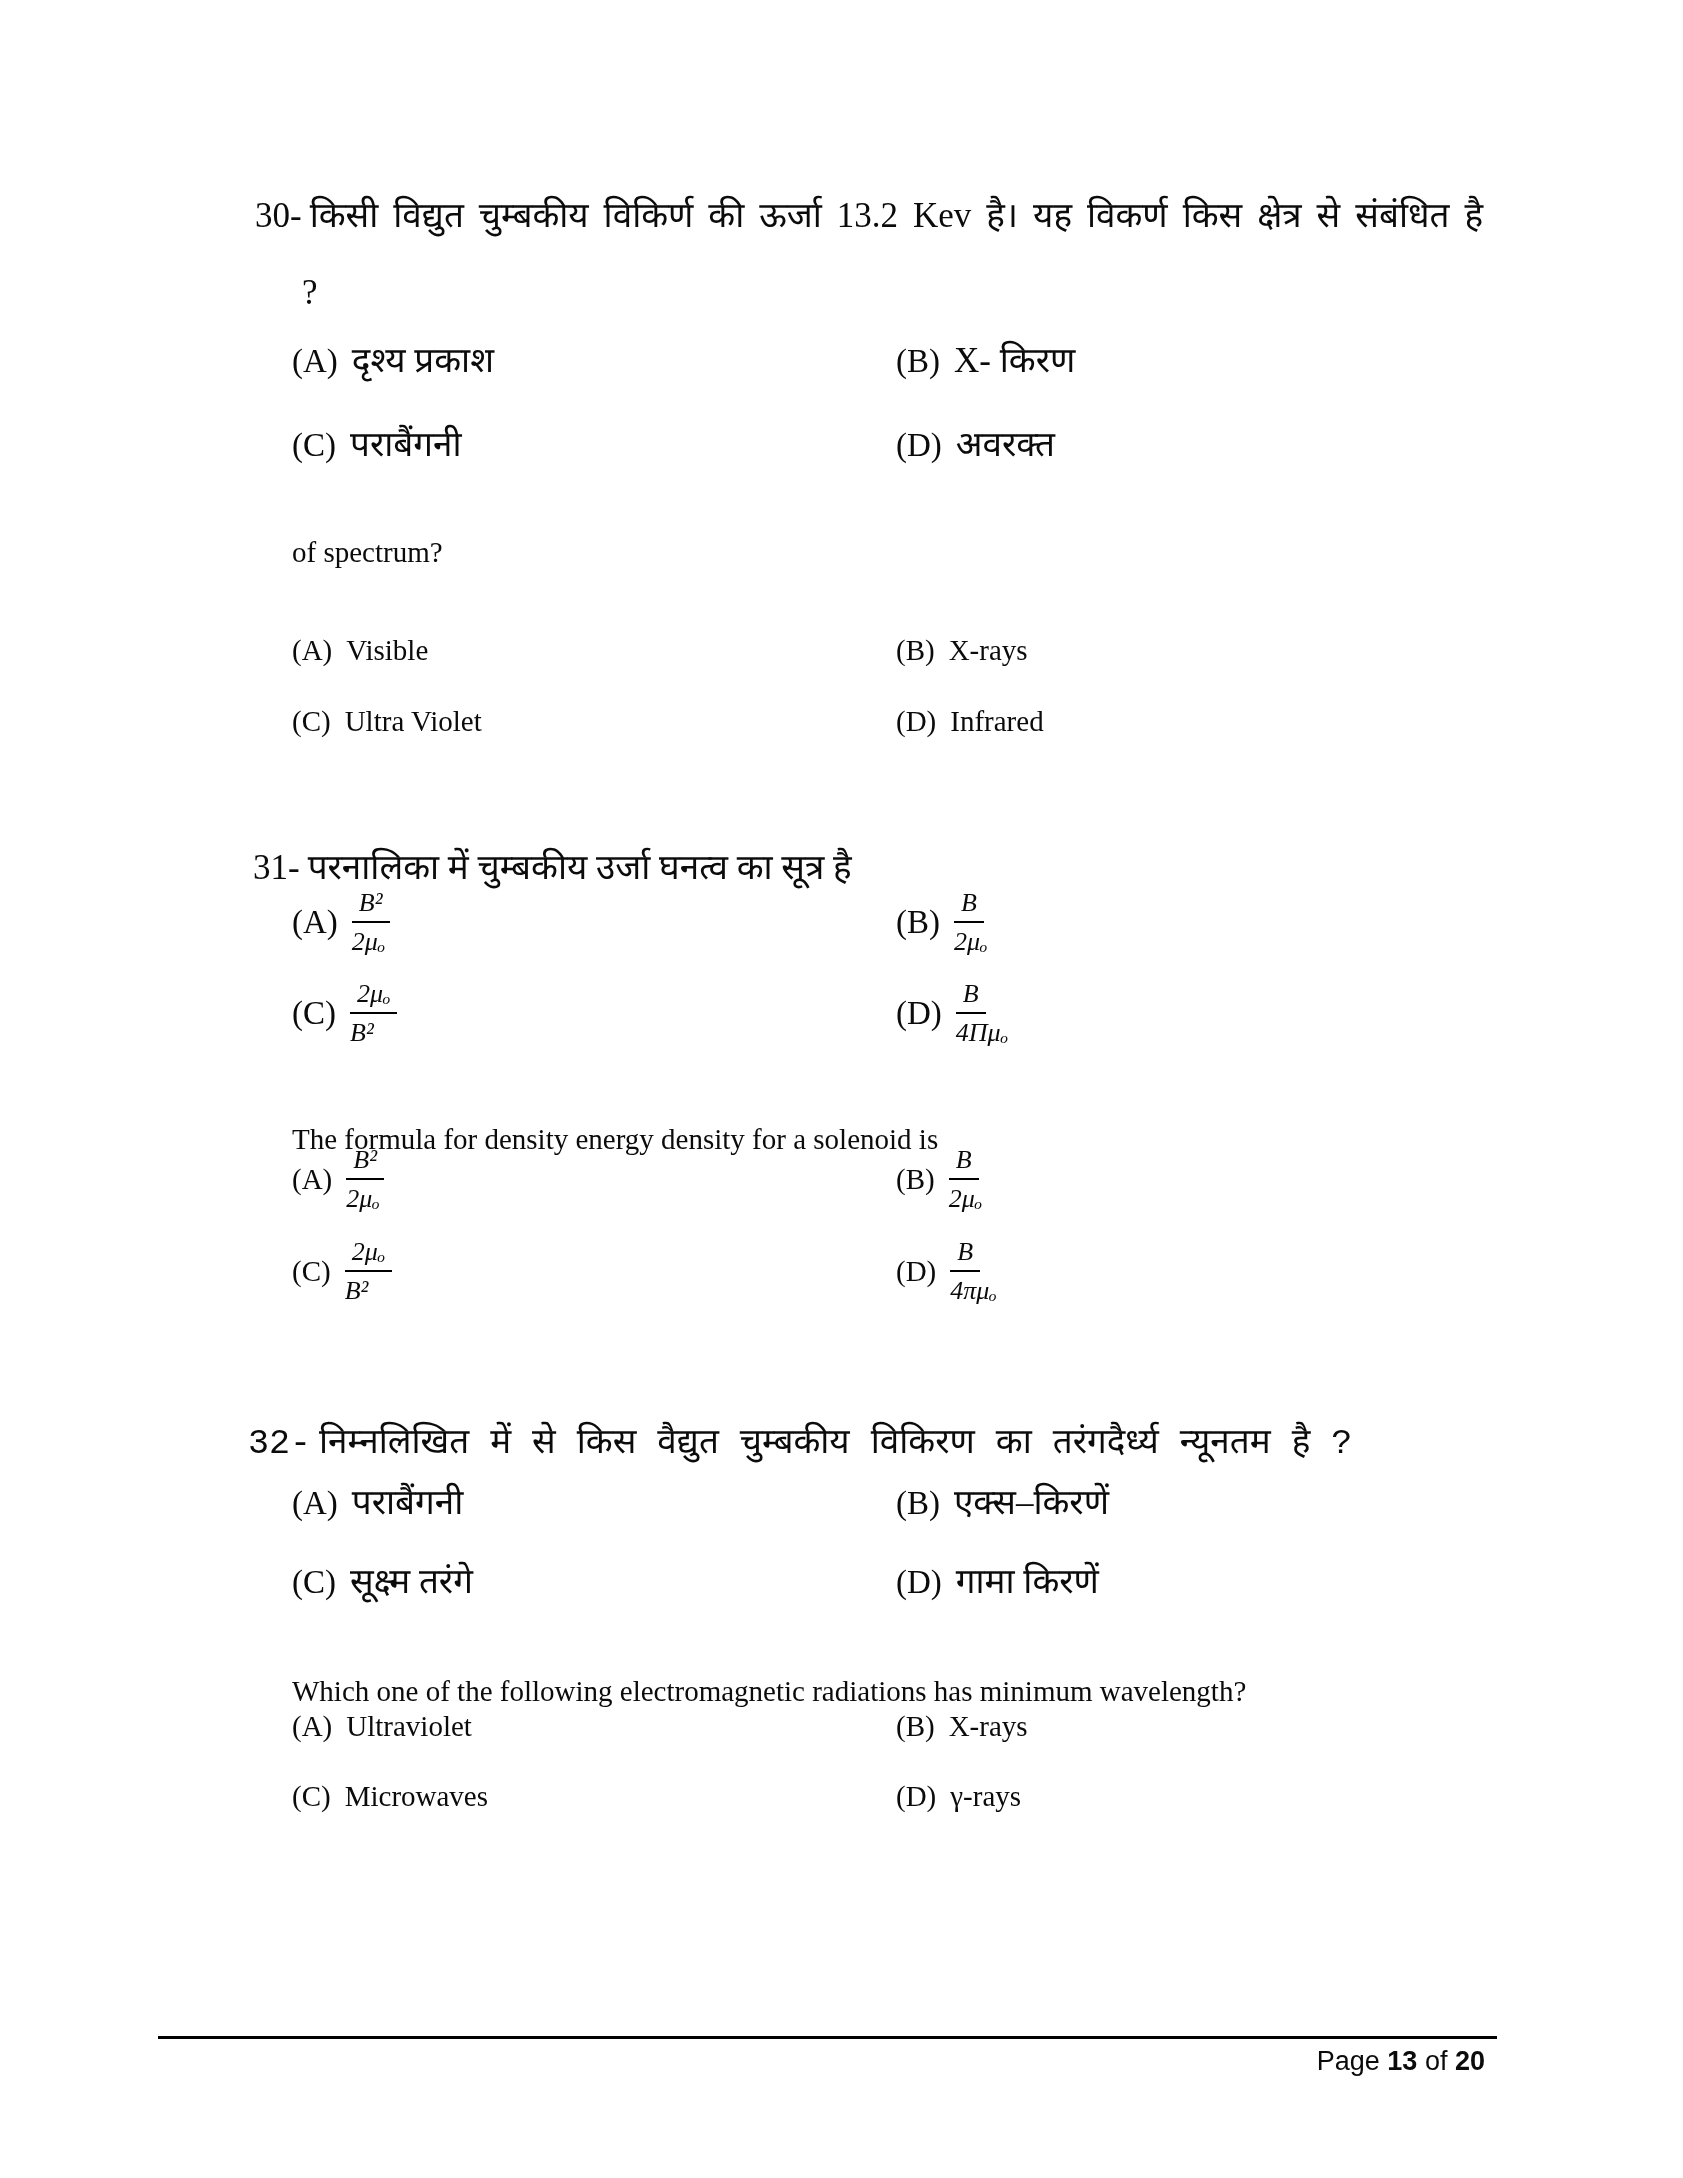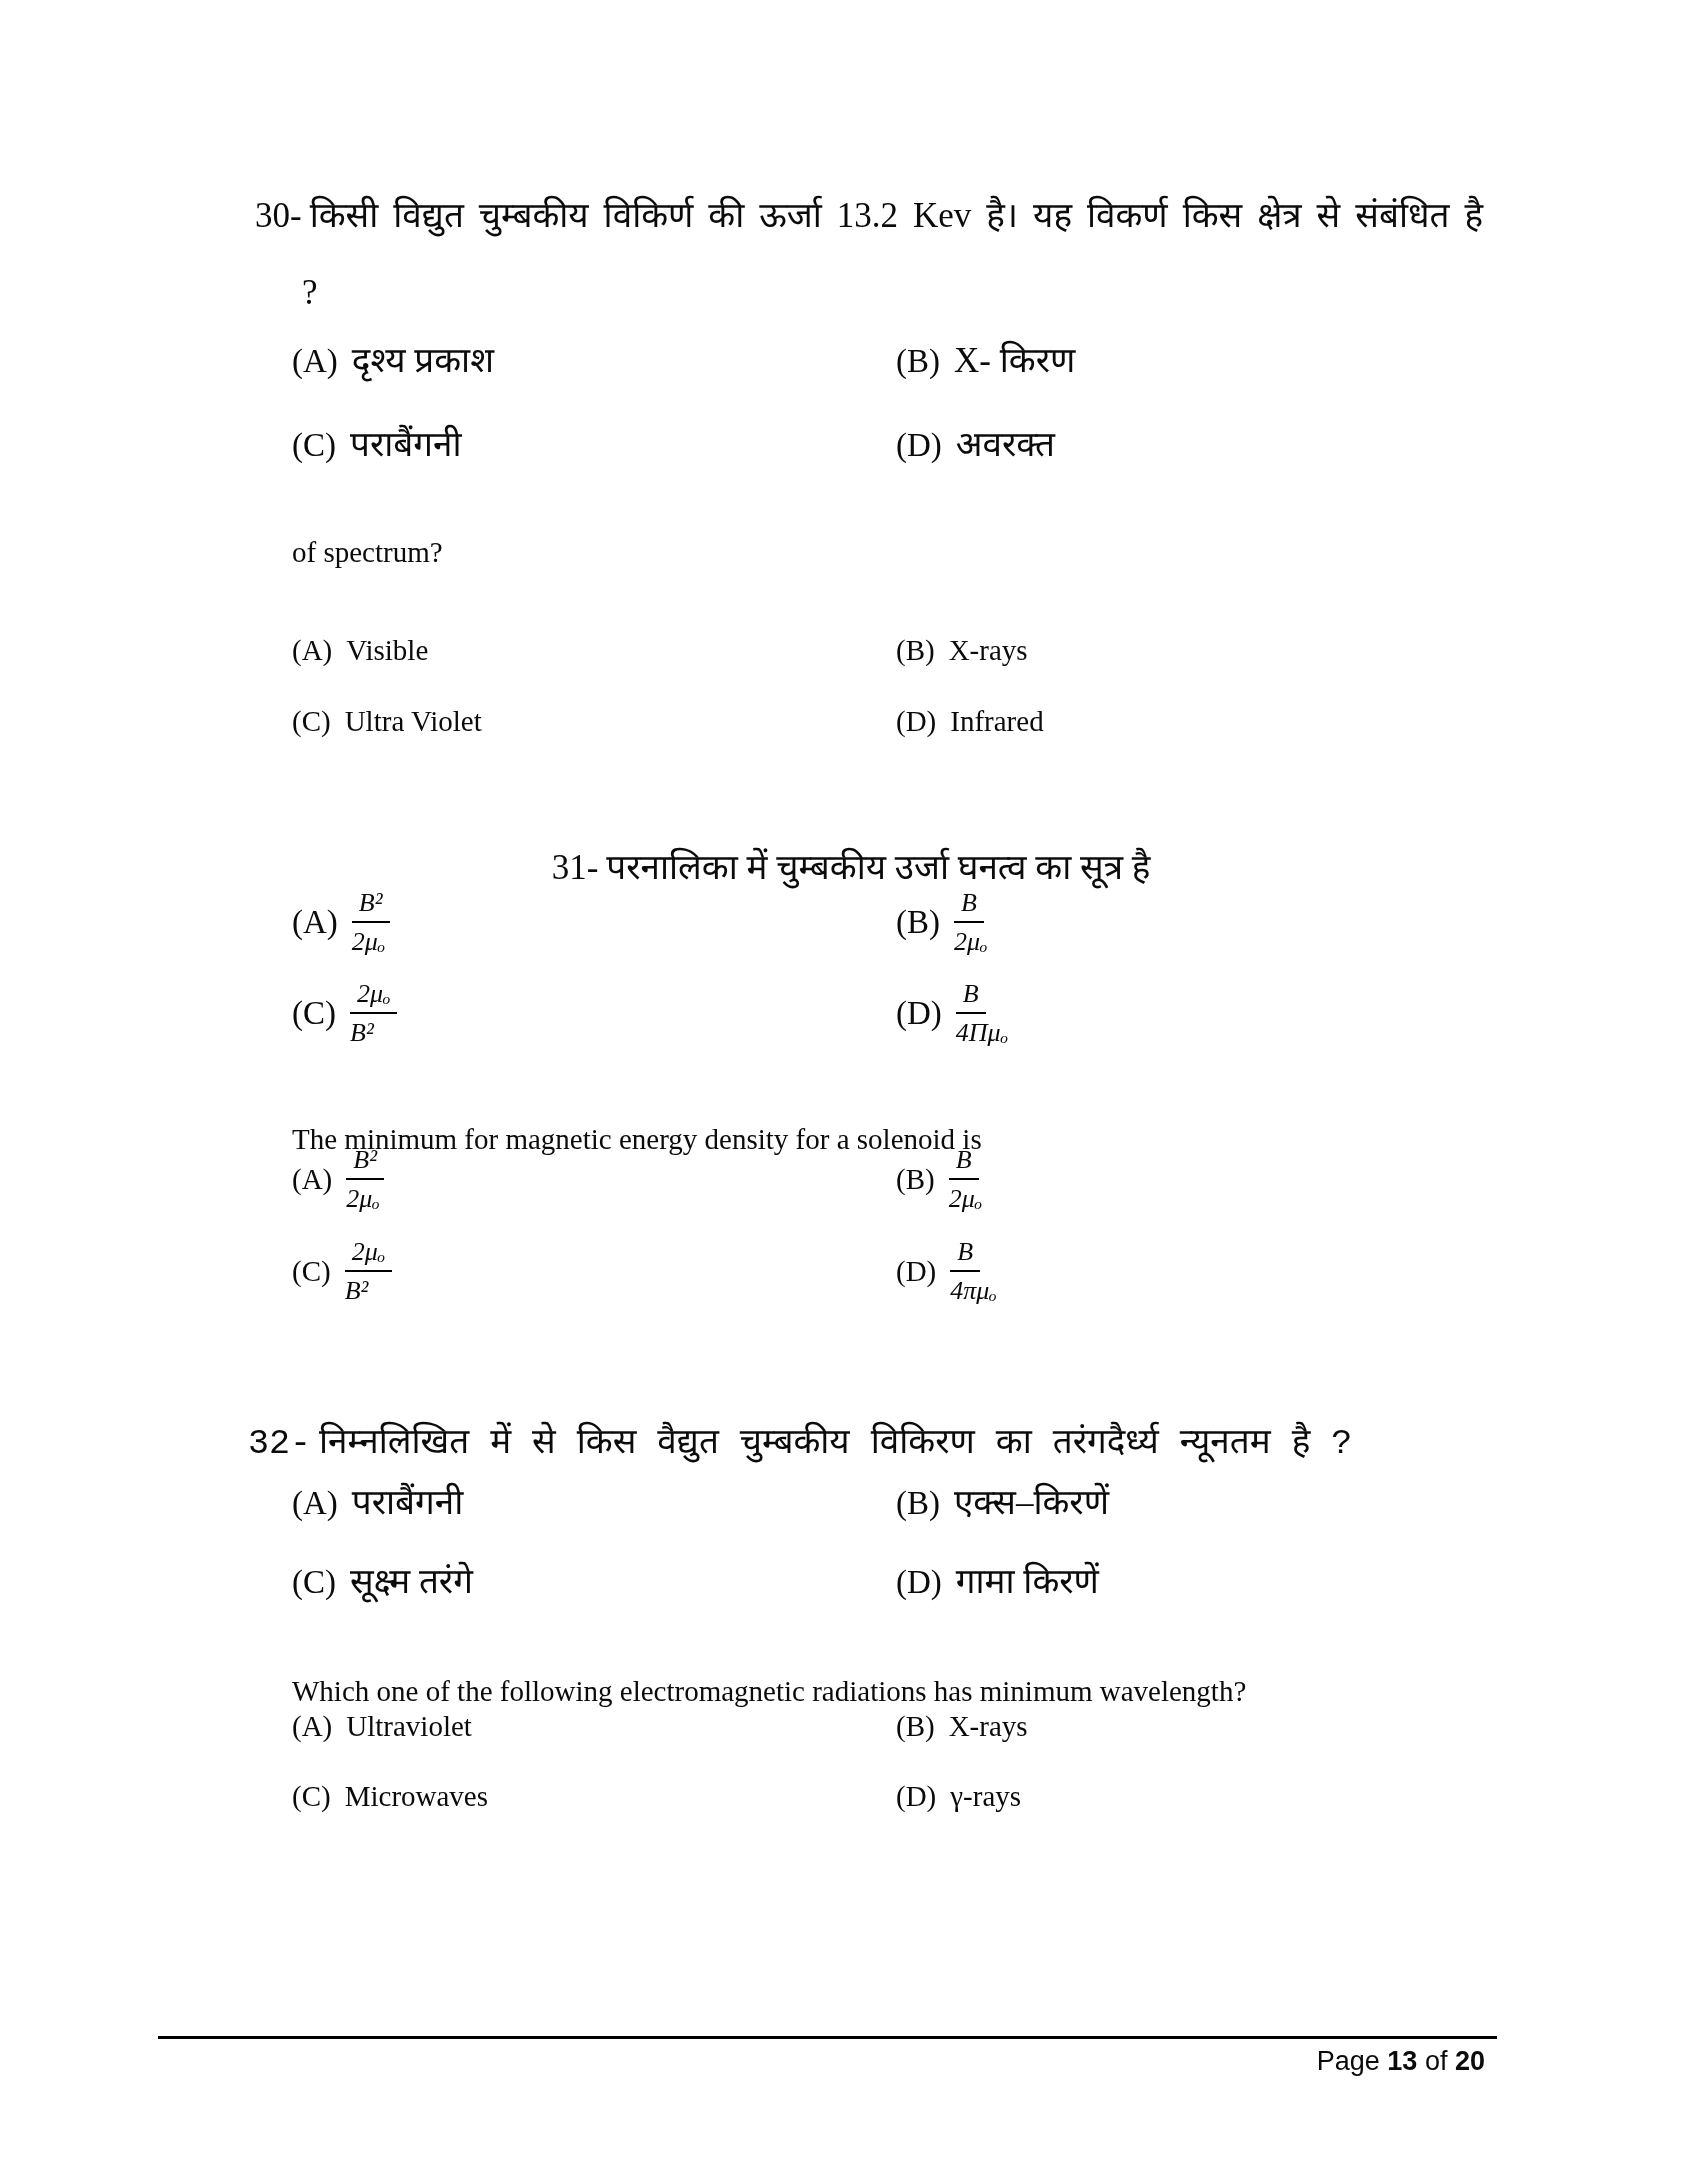--- a/index.html
+++ b/index.html
@@ -94,21 +94,21 @@
   <span class="opt en">
     <span class="opt-label">(C)</span>
     <span>Ultra Violet</span>
   </span>
   <span class="opt en colB">
     <span class="opt-label">(D)</span>
     <span>Infrared</span>
   </span>
 </div>
 
-<div class="abs hi q-heading" style="left:232px; top:818px; width:1238px;text-align:center;">
+<div class="abs hi q-heading" style="left:253px; top:818px; width:1238px;">
   <span class="qnum">31-</span><span>परनालिका में चुम्बकीय उर्जा घनत्व का सूत्र है</span>
 </div>
 
 <div class="row" style="top:887px;">
   <span class="frac-opt hi">
     <span class="opt-label">(A)</span>
     <span class="frac">
       <span class="num">B²</span>
       <span class="den">2μₒ</span>
     </span>
@@ -131,21 +131,21 @@
   </span>
   <span class="frac-opt hi colB">
     <span class="opt-label">(D)</span>
     <span class="frac">
       <span class="num">B</span>
       <span class="den">4Πμₒ</span>
     </span>
   </span>
 </div>
 
-<div class="abs en en-para" style="left:292px; top:1087px; width:1203px;">The minimum for magnetic energy density for a solenoid is</div>
+<div class="abs en en-para" style="left:292px; top:1087px; width:1203px;">The formula for density energy density for a solenoid is</div>
 
 <div class="row" style="top:1144px;">
   <span class="frac-opt en">
     <span class="opt-label">(A)</span>
     <span class="frac">
       <span class="num">B²</span>
       <span class="den">2μₒ</span>
     </span>
   </span>
   <span class="frac-opt en colB">

